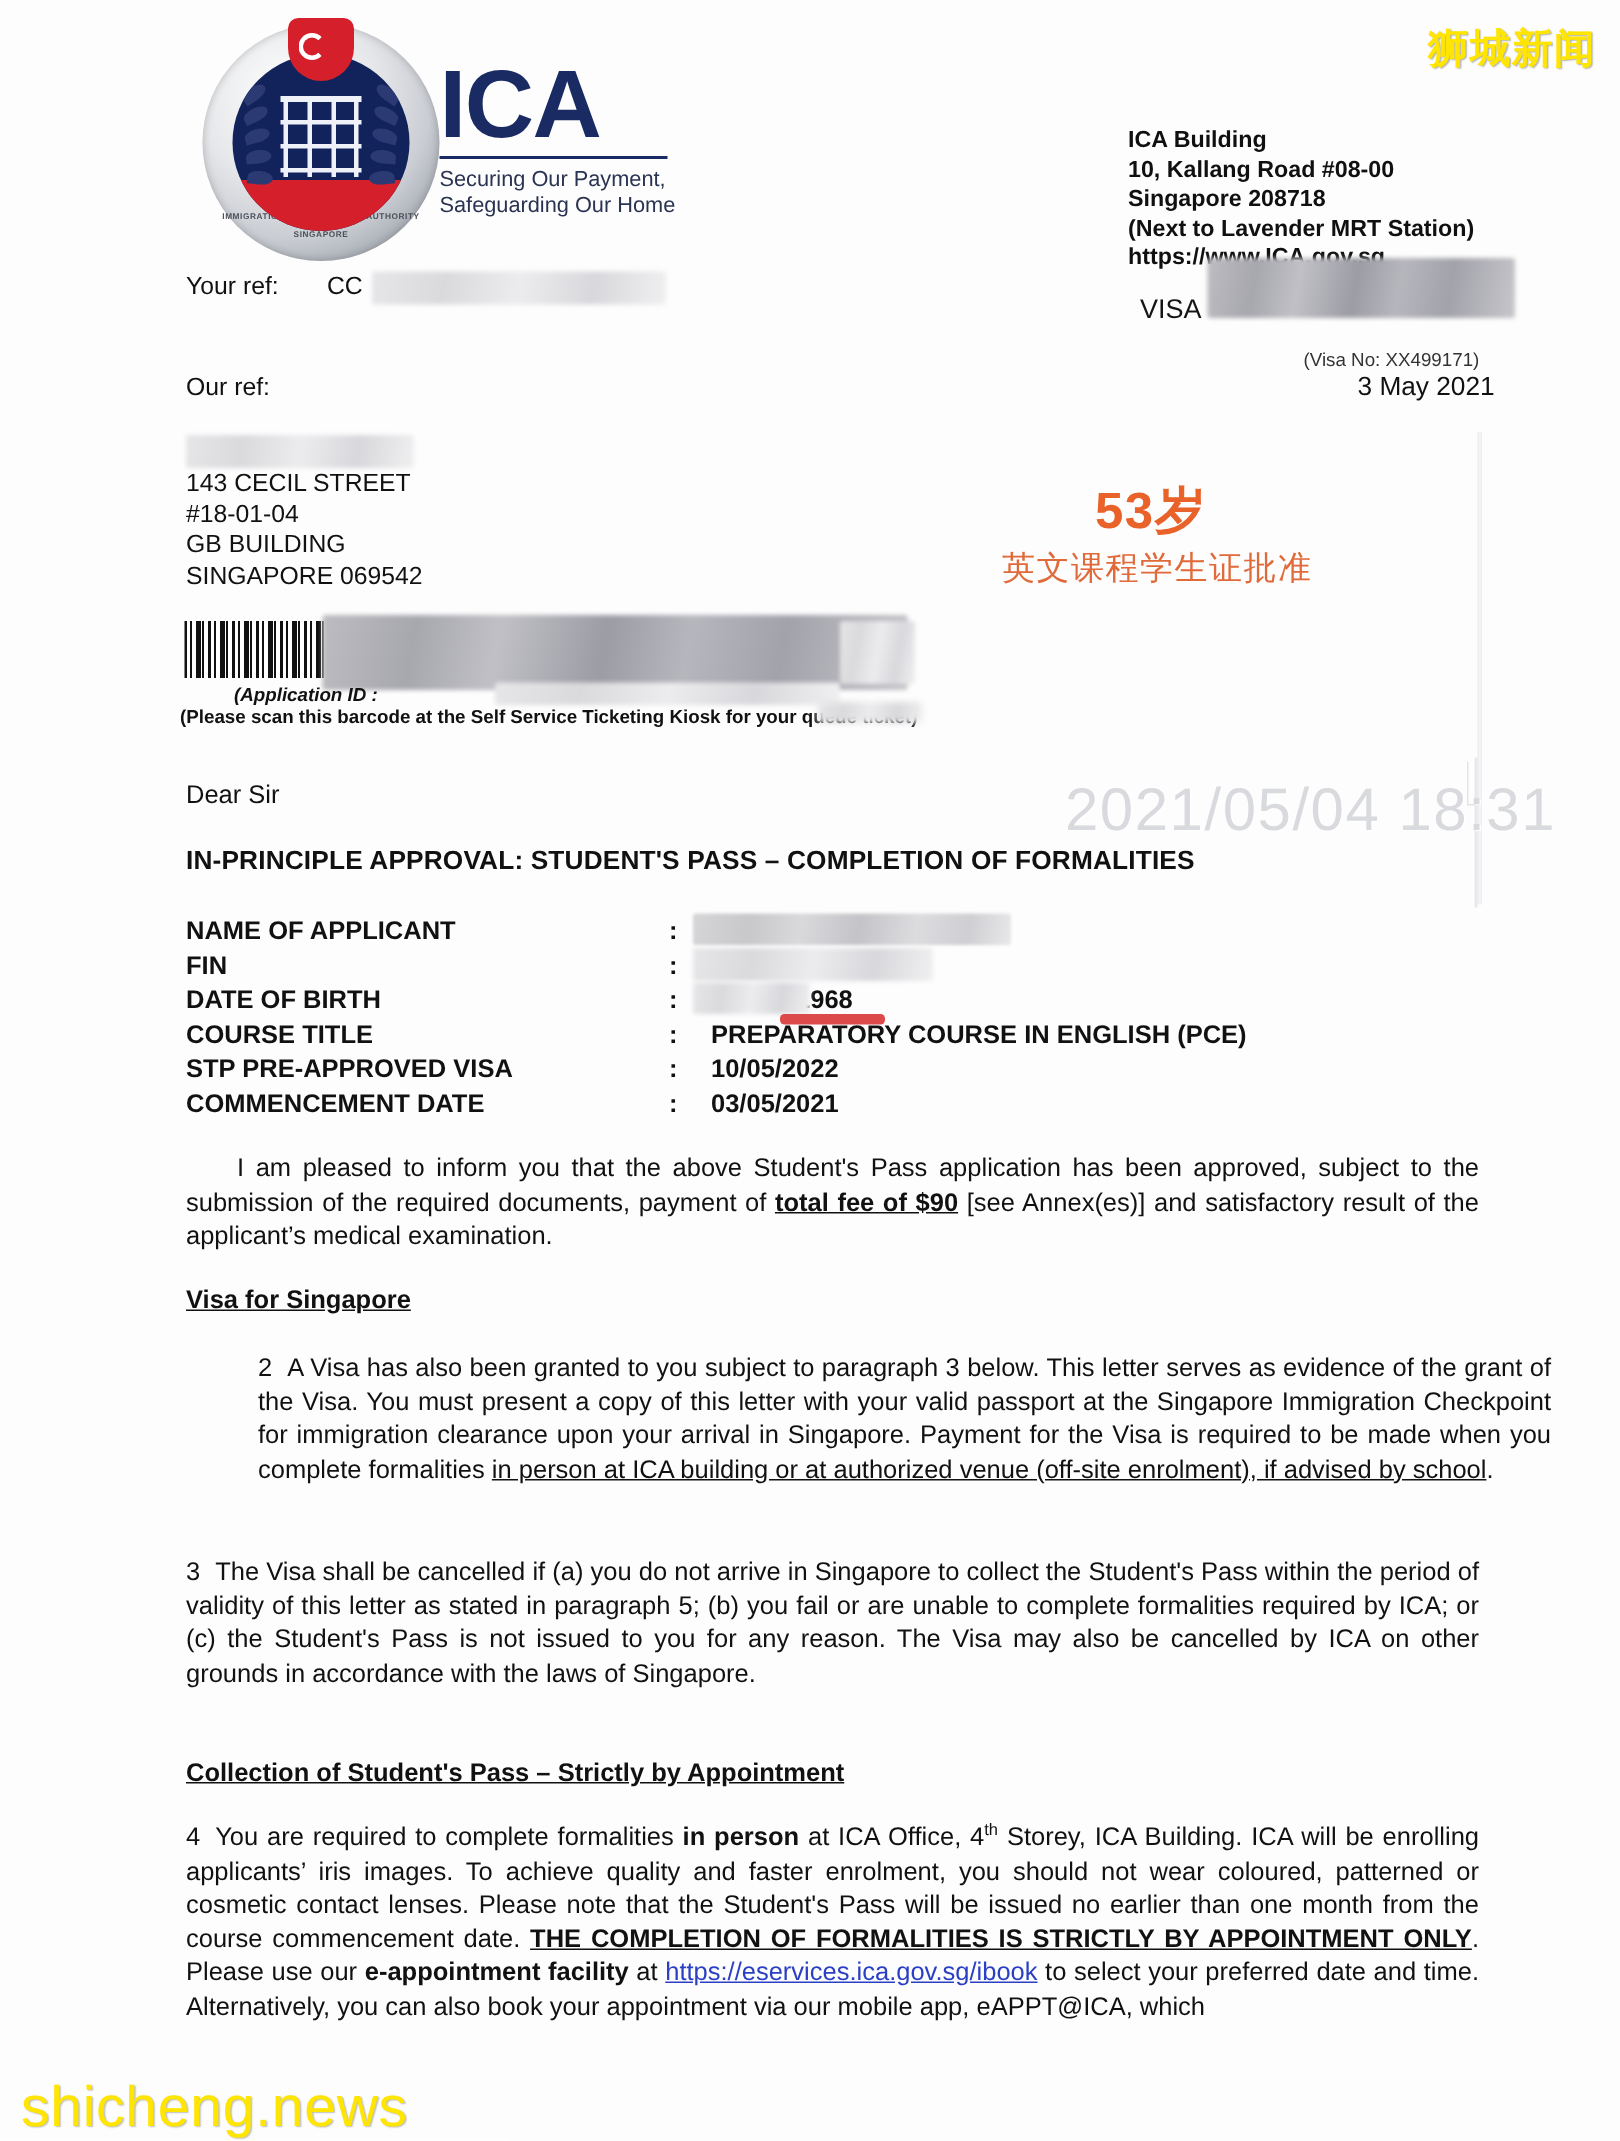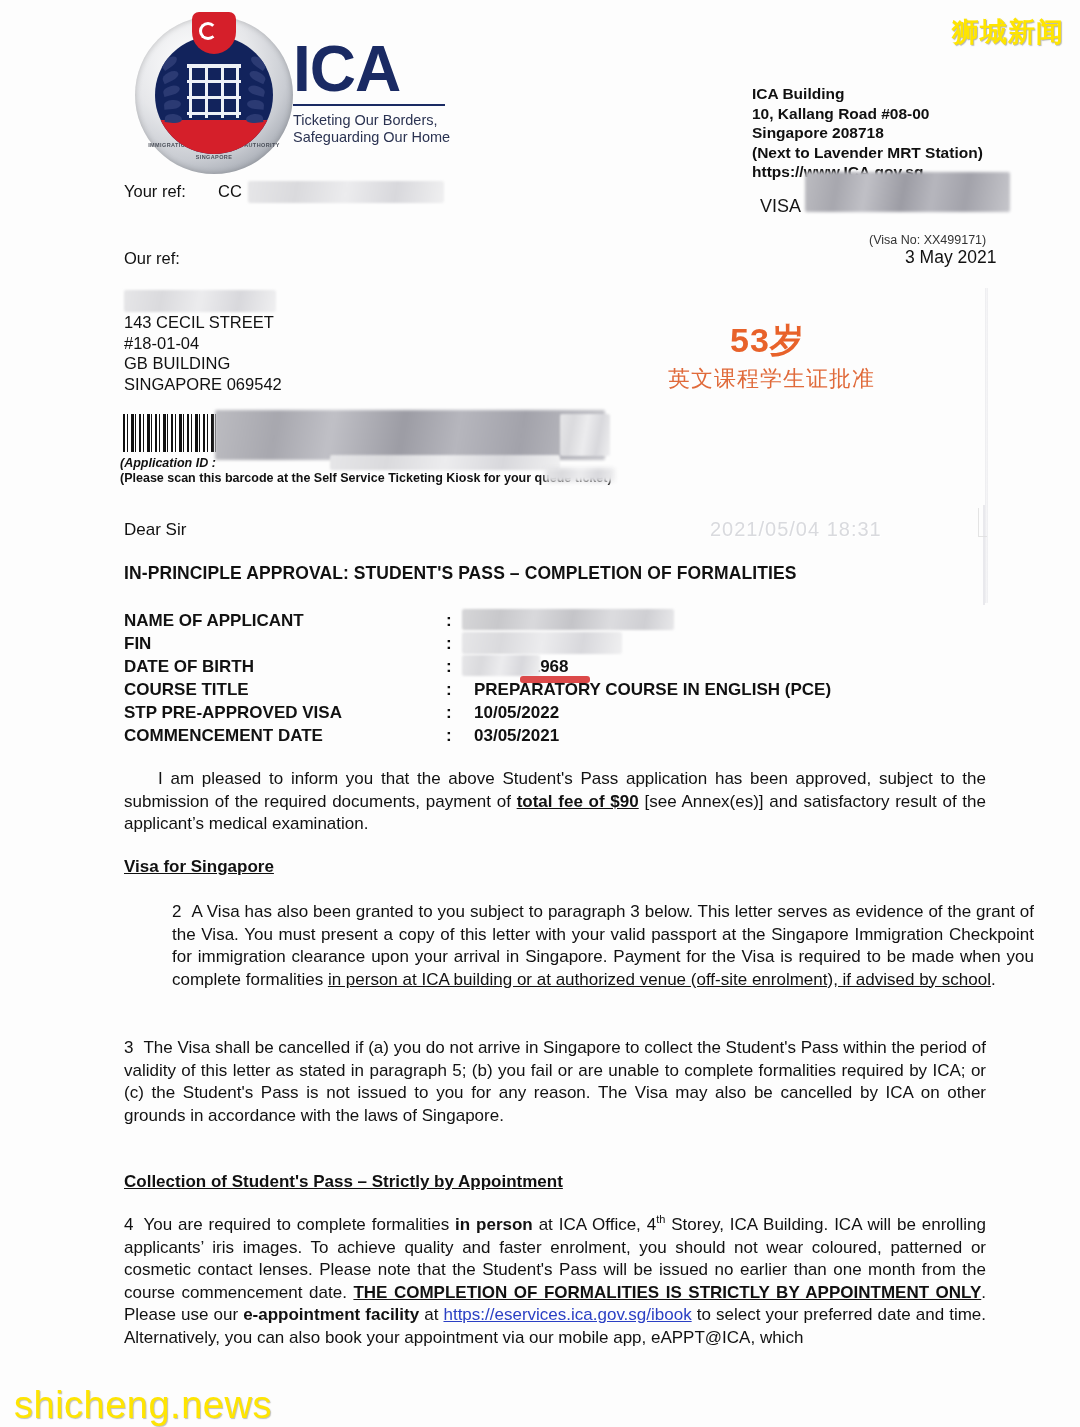--- a/index.html
+++ b/index.html
@@ -244,21 +244,21 @@
   }
   .barcode-caption {
     position: absolute;
     left: 120px;
     top: 456px;
     font-size: 12.5px;
     line-height: 14.5px;
     font-weight: bold;
     color: #111;
   }
-  .appid-italic { font-style: italic; }
+  .appid-italic { font-style: italic; margin-left: 36px; }
 
   
   .cn-age {
     position: absolute;
     left: 730px;
     top: 318px;
     font-size: 34px;
     font-weight: bold;
     color: #e8622a;
     letter-spacing: 1px;
@@ -270,21 +270,21 @@
     font-size: 22px;
     color: #e06a3a;
     letter-spacing: 1px;
   }
 
   
   .ts-watermark {
     position: absolute;
     left: 710px;
     top: 518px;
-    font-size: 20px;
+    font-size: 40px;
     color: #d9dade;
     letter-spacing: 1px;
     text-shadow: 1px 1px 0 #ffffff;
   }
 
   
   .dear { position: absolute; left: 124px; top: 520px; font-size: 17px; }
 
   .heading-main {
     position: absolute;
@@ -402,21 +402,21 @@
           <i style="left:49px;top:0;width:3px;height:54px;"></i>
         </div>
       </div>
       <div class="crest-flagtop"></div>
     </div>
 
     <div class="logo-text">
       <div class="logo-ica">ICA</div>
       <div class="logo-rule"></div>
       <div class="logo-tag">
-        <div>Ticketing Our Borders,</div>
+        <div>Securing Our Payment,</div>
         <div>Safeguarding Our Home</div>
       </div>
     </div>
   </div>
 
   <div class="addr-right">
     <div>ICA Building</div>
     <div>10, Kallang Road #08-00</div>
     <div>Singapore 208718</div>
     <div>(Next to Lavender MRT Station)</div>

